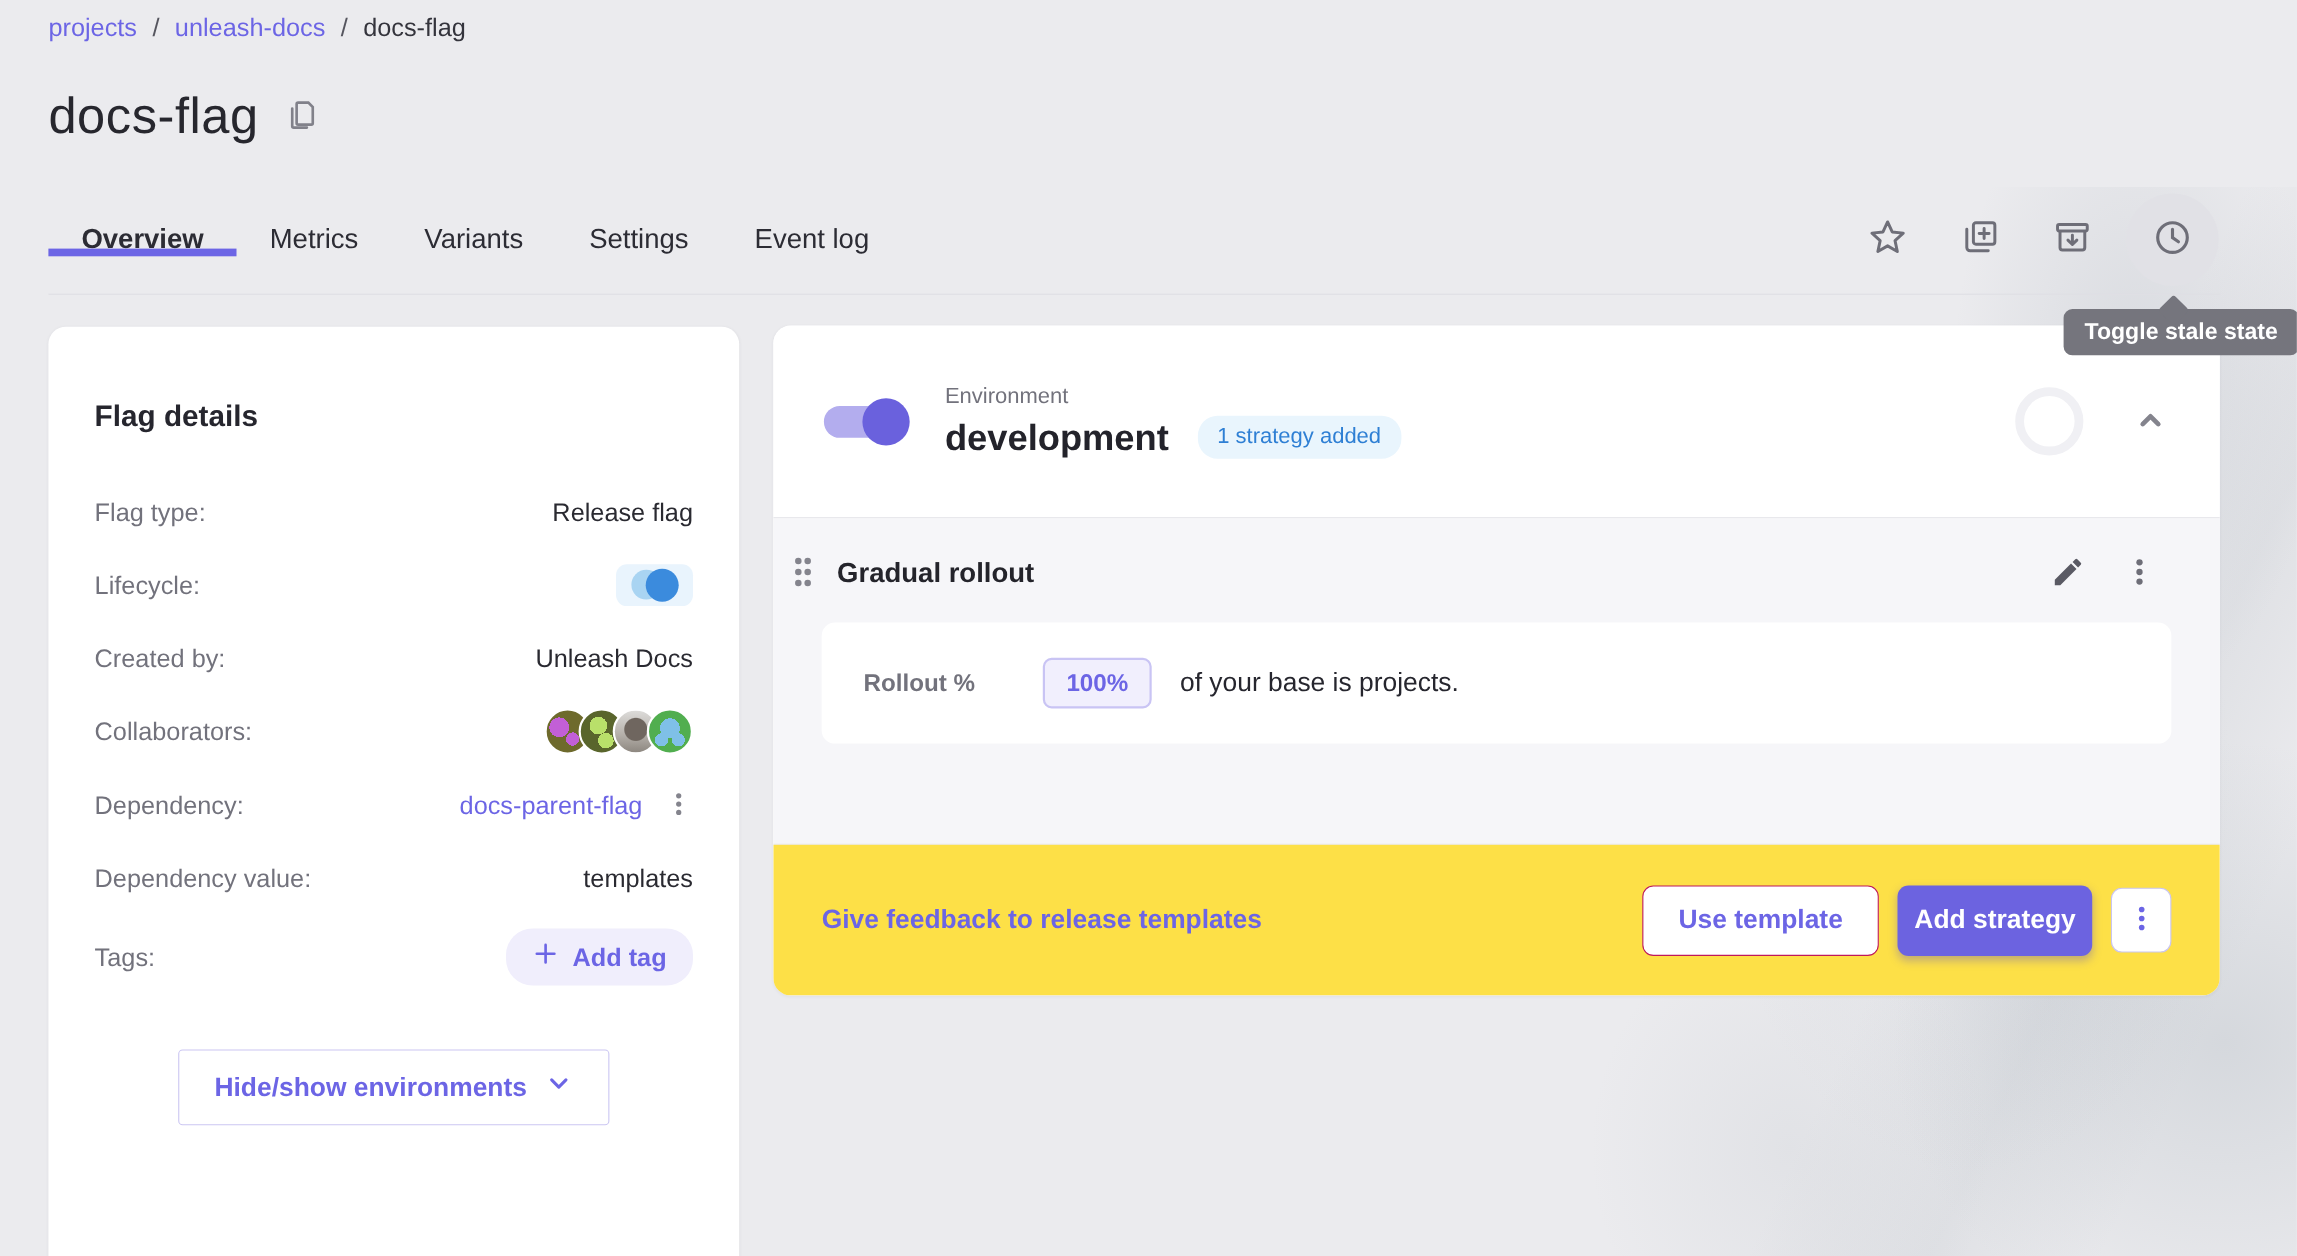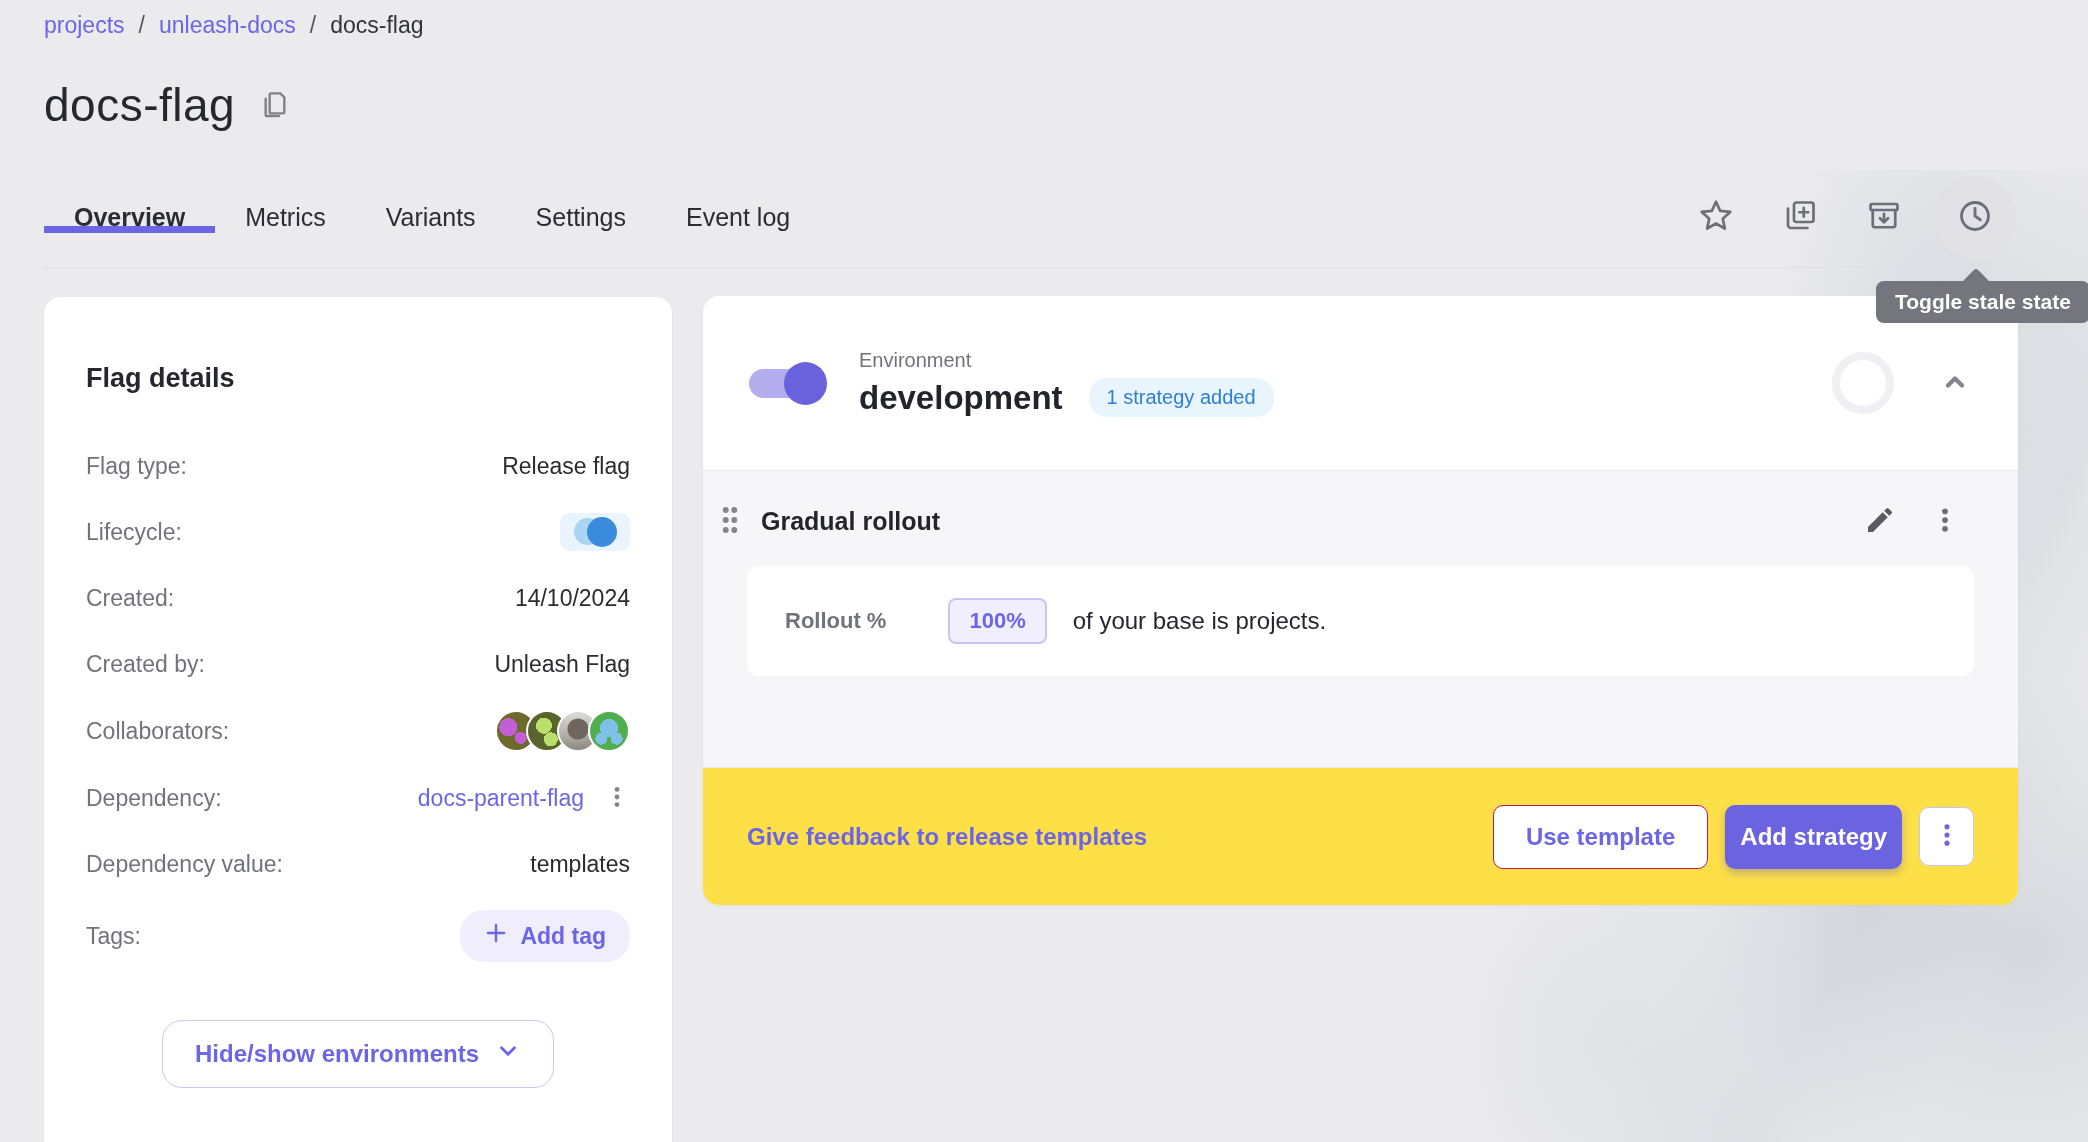--- a/index.html
+++ b/index.html
@@ -98,21 +98,21 @@
   .dep-val { display:flex; align-items:center; gap:20px; }
   .dep-val a { color:#6c65e5; font-size:23px; text-decoration:none; cursor:pointer; }
   .kebab-plain { background:none; border:none; cursor:pointer; display:flex; align-items:center; }
   .add-tag-btn {
     display:flex; align-items:center; gap:12px; background:#f0eefc; border:none; cursor:pointer;
     color:#6c65e5; font-weight:bold; font-size:23px; border-radius:24px; padding:11px 24px;
     font-family:"Liberation Sans", sans-serif;
   }
   .hideshow-btn {
     margin:58px auto 0; display:flex; align-items:center; gap:16px;
-    background:#fff; border:1px solid #cbc6f2; border-radius:20px; cursor:pointer;
+    background:#fff; border:1px solid #cbc6f2; border-radius:4px; cursor:pointer;
     color:#6c65e5; font-weight:bold; font-size:24px; padding:17px 32px;
     font-family:"Liberation Sans", sans-serif;
   }
 
   
   .env-card { position:absolute; left:703px; top:296px; width:1315px; height:609px; overflow:hidden; }
   .env-header { height:174px; display:flex; align-items:center; padding:0 46px; background:#fff; }
   .switch { position:relative; width:72px; height:29px; margin-right:38px; border:none; background:none; cursor:pointer; }
   .switch .track { position:absolute; left:0; top:0; width:72px; height:29px; border-radius:15px; background:#b3adee; }
   .switch .thumb { position:absolute; right:-6px; top:-7px; width:43px; height:43px; border-radius:50%; background:#6a61dd; }
@@ -241,28 +241,24 @@
     </div>
 
     <div class="detail-row">
       <span class="lbl">Lifecycle:</span>
       <button class="lifecycle-chip">
         <span class="c1"></span>
         <span class="c2"></span>
       </button>
     </div>
 
-    <div class="detail-row">
-      <span class="lbl">Created:</span>
-      <span class="val">14/10/2024</span>
-    </div>
 
     <div class="detail-row">
       <span class="lbl">Created by:</span>
-      <span class="val">Unleash Flag</span>
+      <span class="val">Unleash Docs</span>
     </div>
 
     <div class="detail-row">
       <span class="lbl">Collaborators:</span>
       <span class="avatars">
         <span class="avatar av1"></span>
         <span class="avatar av2"></span>
         <span class="avatar av3"></span>
         <span class="avatar av4"></span>
       </span>

